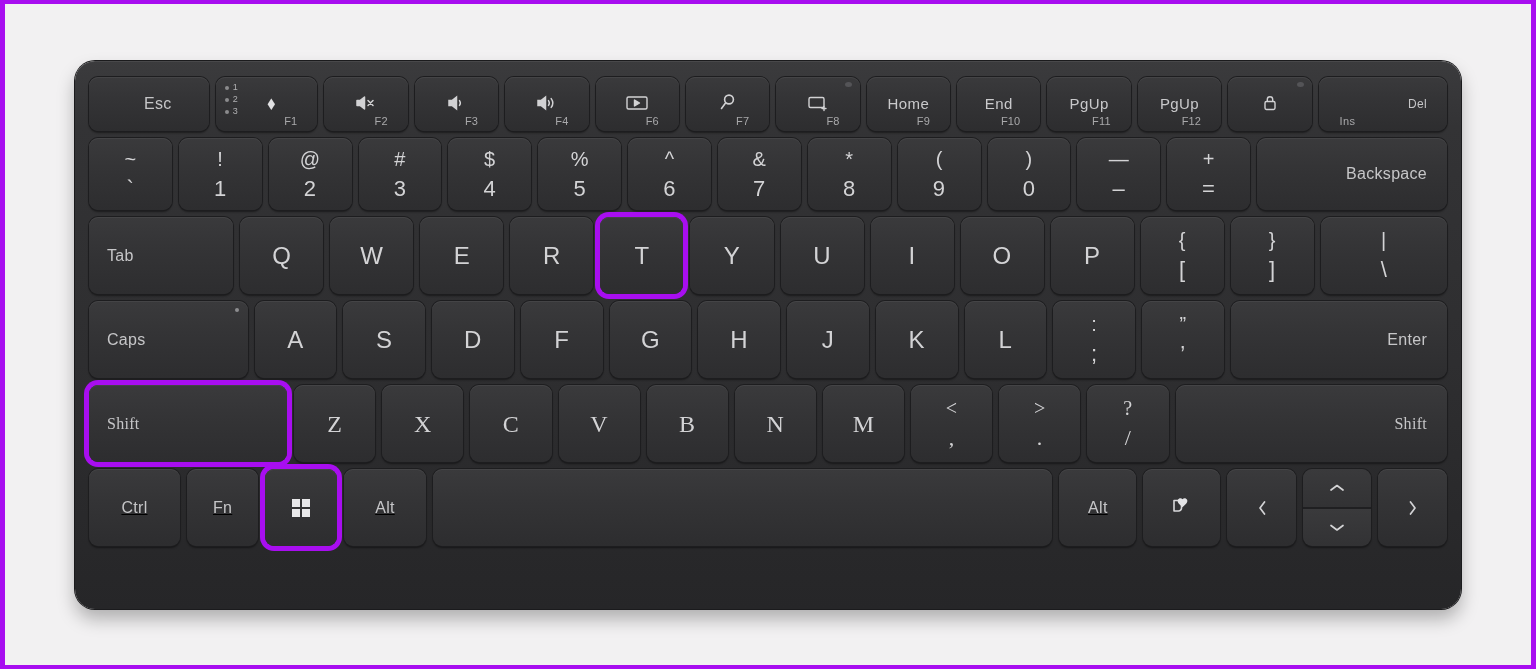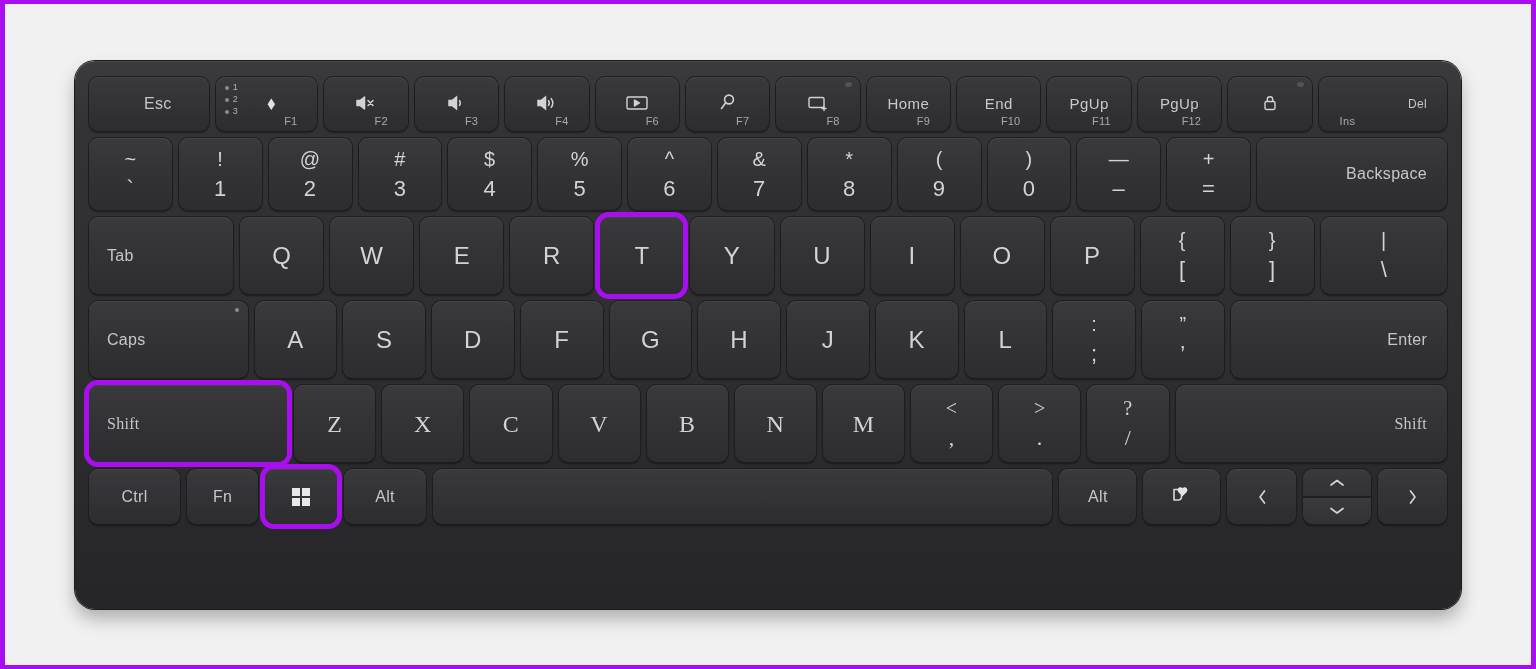--- a/index.html
+++ b/index.html
@@ -69,21 +69,21 @@
     user-select: none;
     flex: 1 1 0;
     min-width: 0;
   }
 
   .r-fn  { height: 54px; }
   .r-num { height: 72px; }
   .r-qwe { height: 77px; }
   .r-asd { height: 77px; }
   .r-zxc { height: 77px; font-family: Liberation Serif, serif; }
-  .r-bot { height: 55px; }
+  .r-bot { height: 77px; text-decoration: underline; }
 
   
   .word {
     font-size: 16px;
     color: #c6c6c8;
     letter-spacing: 0.3px;
   }
   .word-sm { font-size: 12px; }
   .glyph  { font-size: 22px; color: #d5d5d7; line-height: 1; }
   .letter { font-size: 24px; color: #d3d3d5; line-height: 1; font-weight: 400; }

